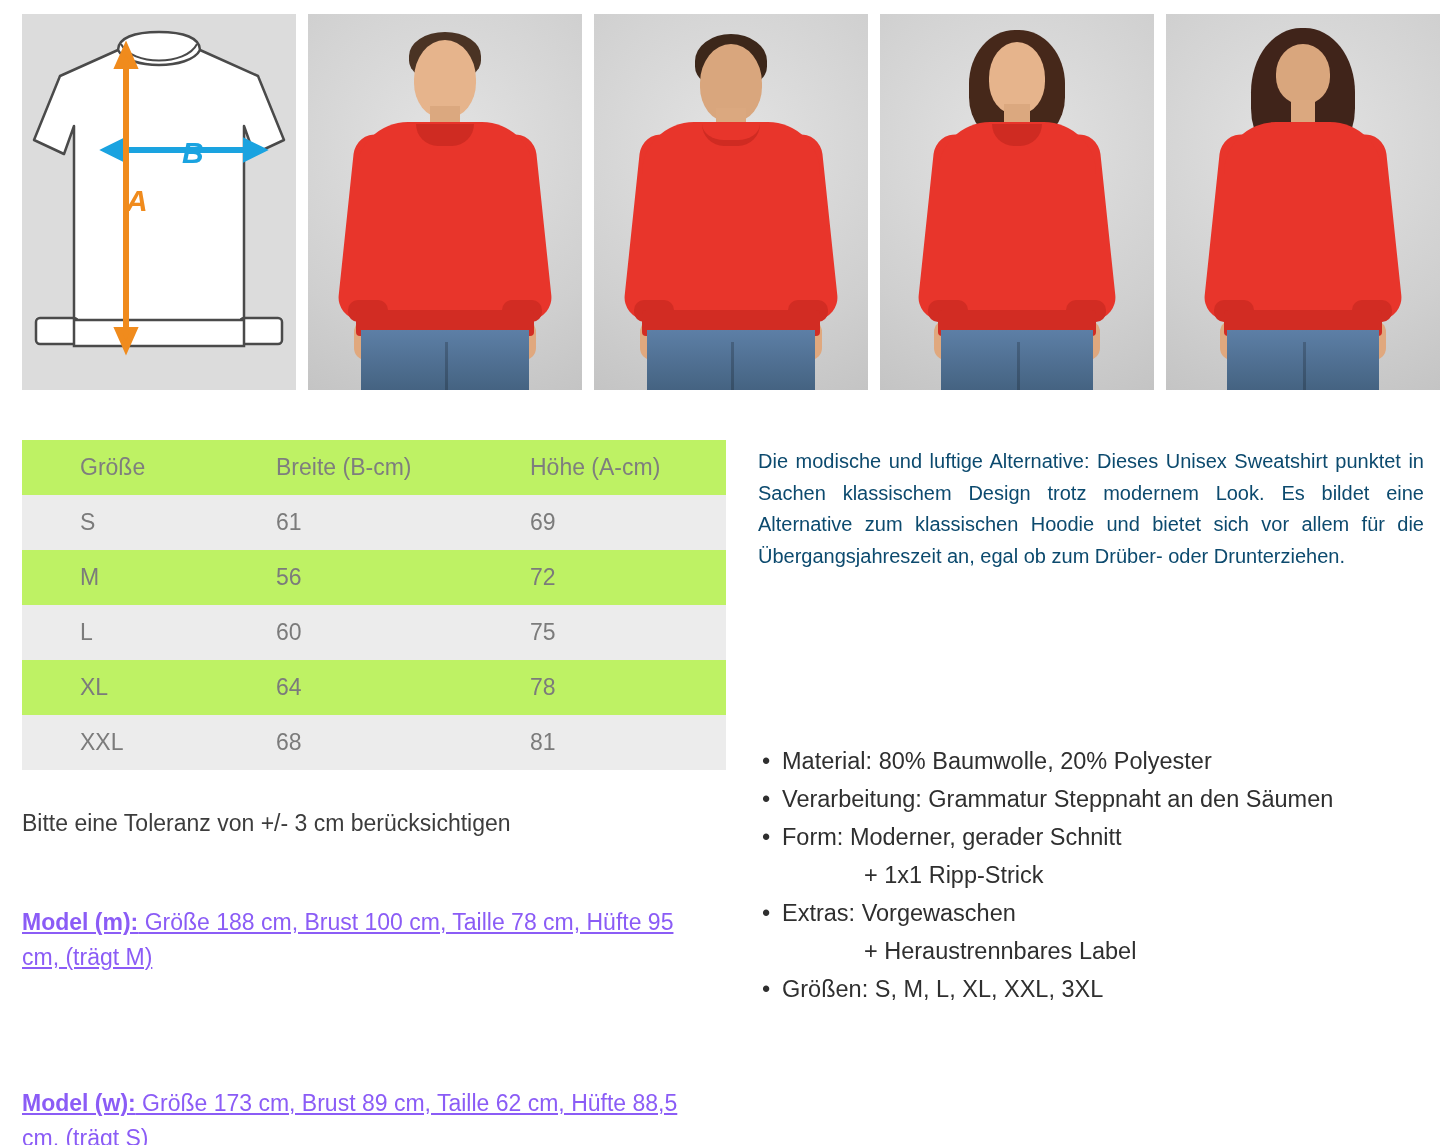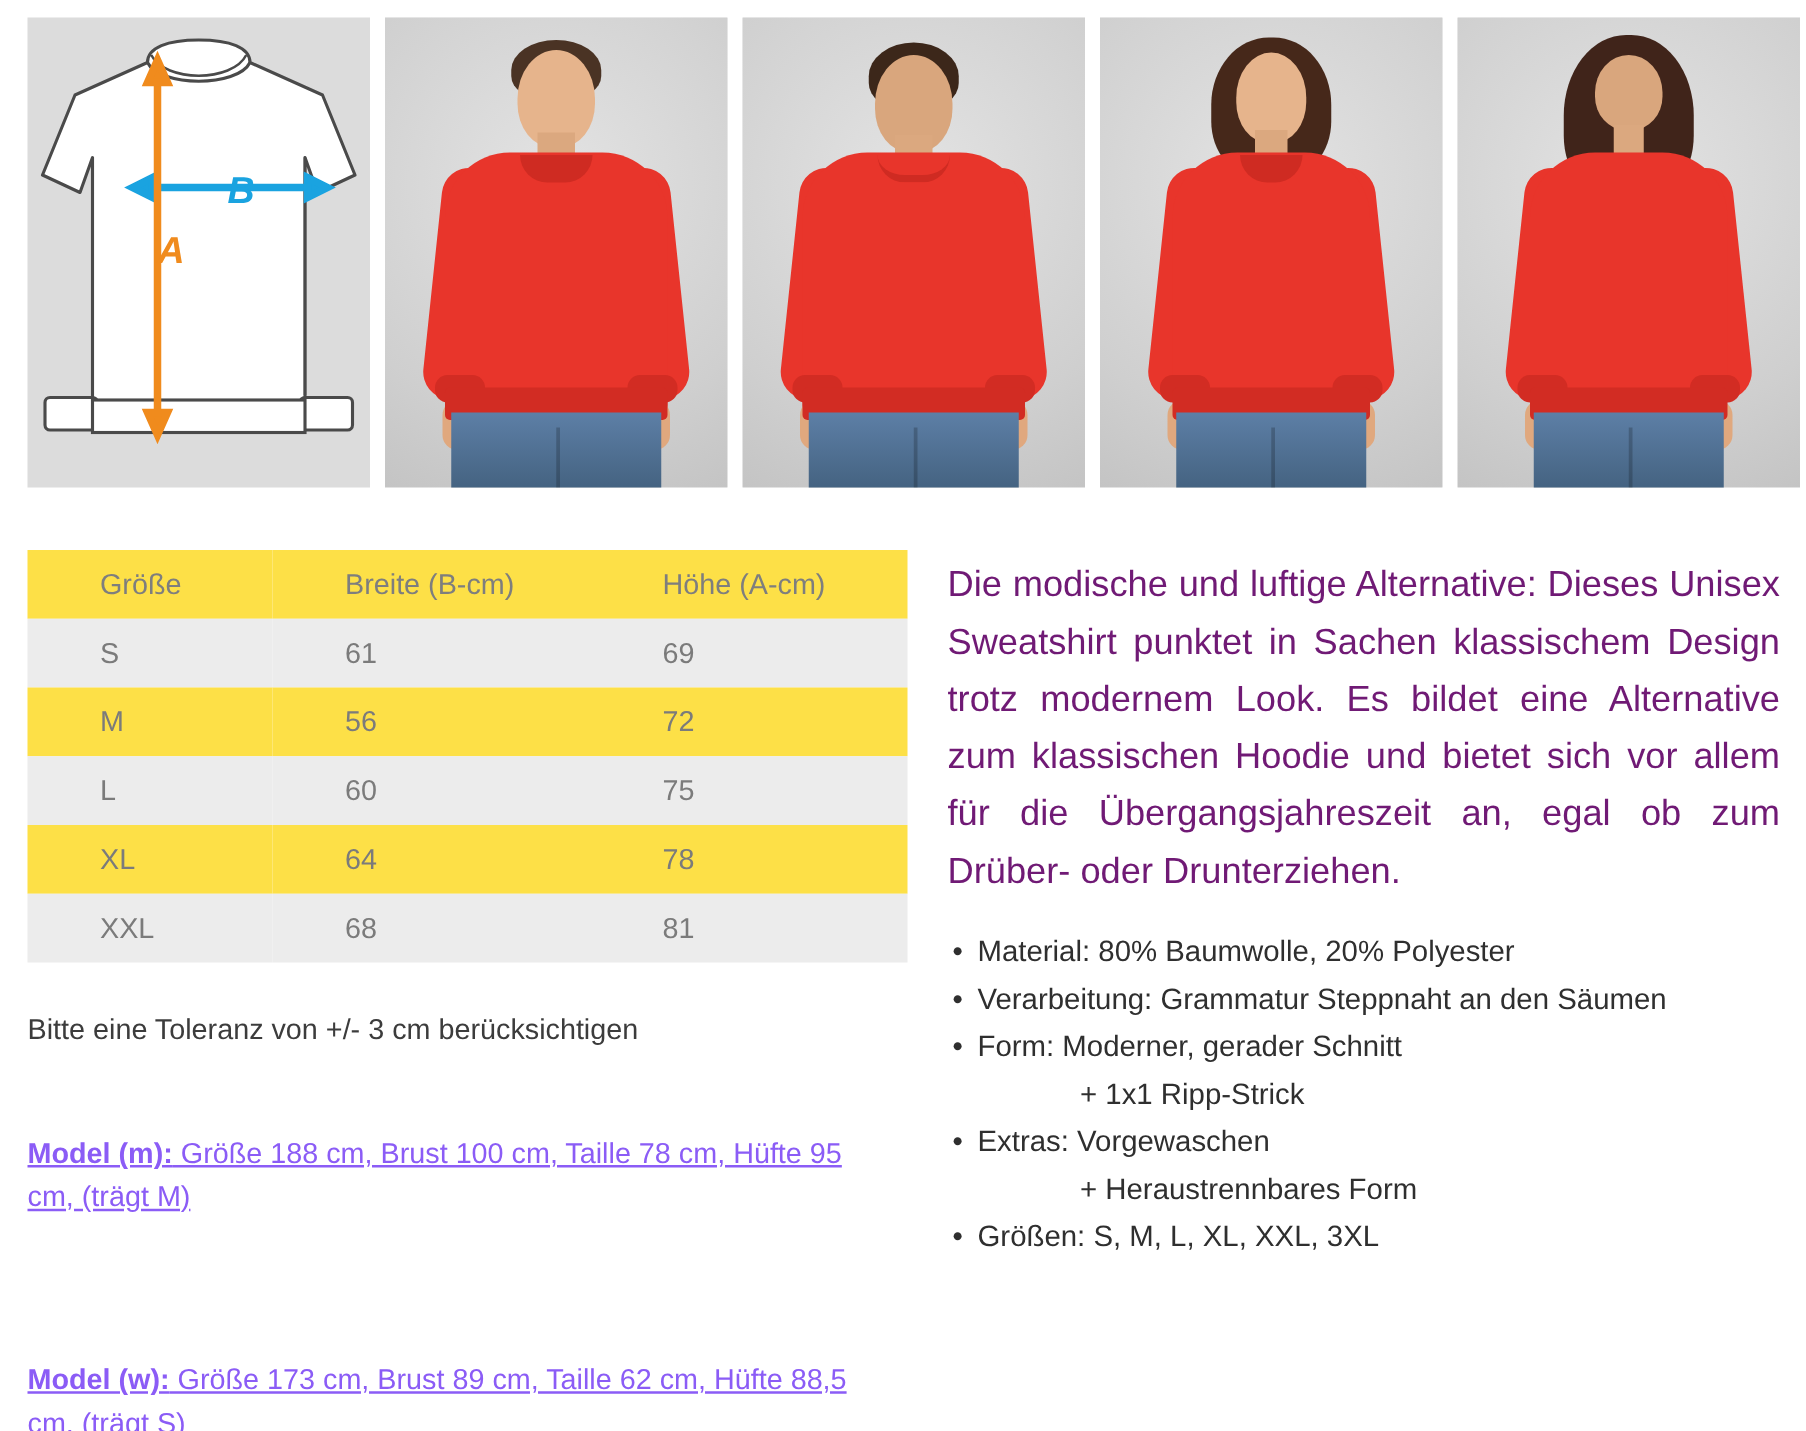--- a/index.html
+++ b/index.html
@@ -96,41 +96,41 @@
   .table {
     position: absolute; left: 22px; top: 440px; width: 704px;
     border-collapse: collapse;
     font-size: 23px; color: #7b7b7b;
   }
   .table th, .table td {
     text-align: left; padding: 14px 0 14px 58px; font-weight: normal;
   }
   .table th { color: #7e7e7e; }
   .table tr.r-even { background: #ececec; }
-  .table tr.r-odd  { background: #fde047; }
+  .table tr.r-odd  { background: #bef264; }
   .table .c0 { width: 196px; }
   .table .c1 { width: 254px; }
 
   .tolerance {
     position: absolute; left: 22px; top: 810px;
     font-size: 23px; color: #3c3c3c;
   }
 
   .model-line {
     position: absolute; left: 22px; width: 690px;
     font-size: 23px; color: #8b5cf6; line-height: 1.5; text-decoration: underline;
   }
   .model-line.m1 { top: 905px; }
   .model-line.m2 { top: 1086px; }
   .model-line b { font-weight: bold; }
 
   
   .desc {
     position: absolute; left: 758px; top: 446px; width: 666px;
-    font-size: 29px; line-height: 1.58; color: #701a75;
+    font-size: 20px; line-height: 1.58; color: #0c4a6e;
     text-align: justify;
   }
   .features {
     position: absolute; left: 758px; top: 740px; width: 680px;
     font-size: 23.5px; line-height: 1.62; color: #2f2f2f;
     list-style: none; margin: 2px; padding: 0;
   }
   .features li { position: relative; padding-left: 22px; }
   .features li:before {
     content: "•"; position: absolute; left: 2px; top: 0; color: #2f2f2f;
@@ -305,17 +305,17 @@
   </div>
 
   <div class="desc">Die modische und luftige Alternative: Dieses Unisex Sweatshirt punktet in Sachen klassischem Design trotz modernem Look. Es bildet eine Alternative zum klassischen Hoodie und bietet sich vor allem für die Übergangsjahreszeit an, egal ob zum Drüber- oder Drunterziehen.</div>
 
   <ul class="features">
     <li>Material: 80% Baumwolle, 20% Polyester</li>
     <li>Verarbeitung: Grammatur Steppnaht an den Säumen</li>
     <li>Form: Moderner, gerader Schnitt</li>
     <li class="sub">+ 1x1 Ripp-Strick</li>
     <li>Extras: Vorgewaschen</li>
-    <li class="sub">+ Heraustrennbares Form</li>
+    <li class="sub">+ Heraustrennbares Label</li>
     <li>Größen:  S, M, L, XL, XXL, 3XL</li>
   </ul>
 
 </div>
 
 </body></html>

